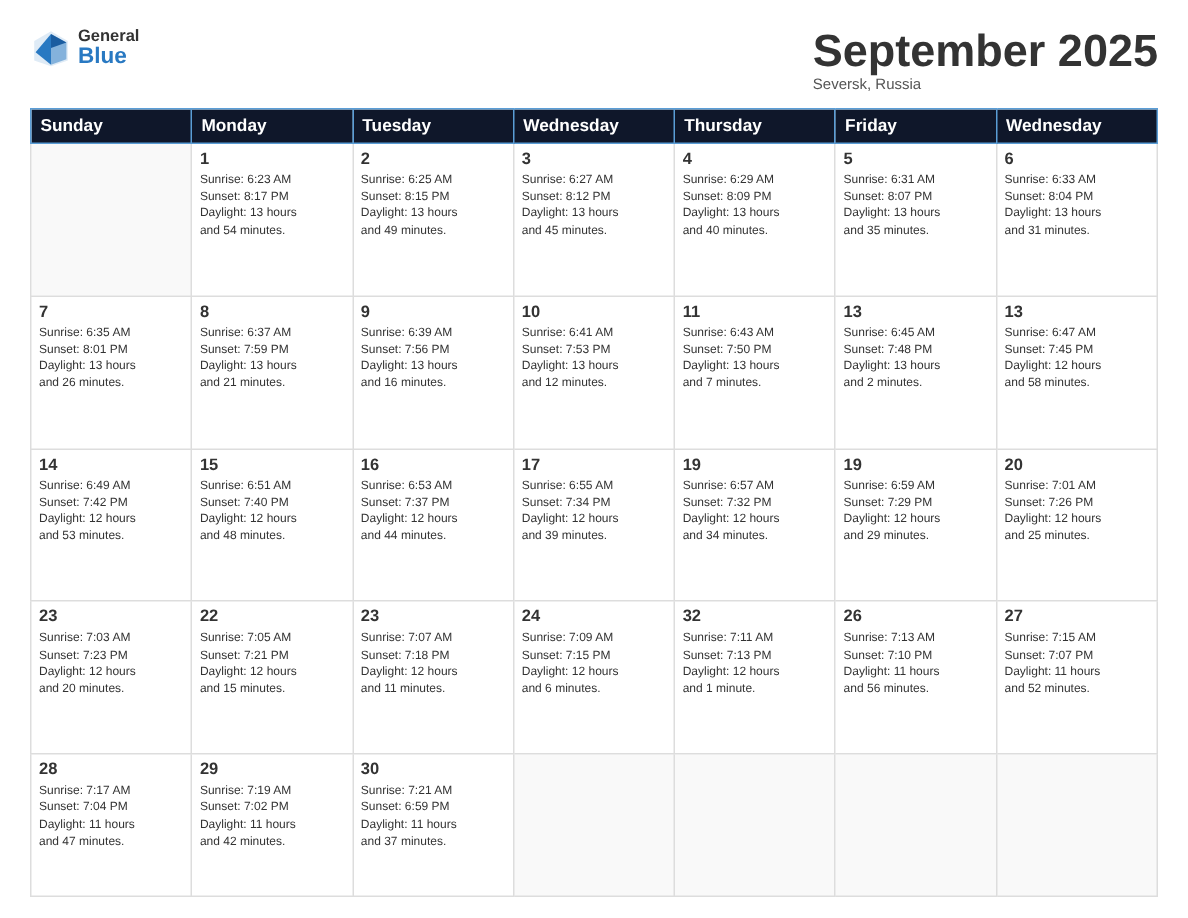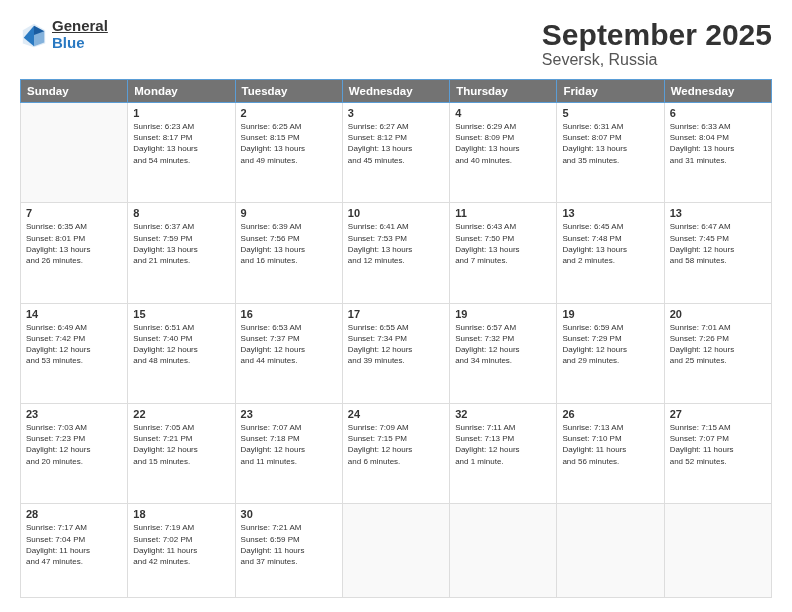--- a/index.html
+++ b/index.html
@@ -27,55 +27,54 @@
       display: flex;
       align-items: center;
       gap: 4px;
     }
     .logo-text {
       display: flex;
       flex-direction: column;
       line-height: 1.1;
     }
     .logo-general {
-      font-size: 15px;
-      font-weight: bold;
-      color: #333;
-      text-decoration: underline;
+      font-size: 11px;
+      font-weight: bold;
+      color: #333;
     }
     .logo-blue {
       font-size: 15px;
       font-weight: bold;
       color: #2979c2;
     }
     .logo-icon {
       width: 28px;
       height: 28px;
     }
     .title-block {
     }
     .month-title {
       font-size: 30px;
       font-weight: bold;
       color: #333;
       line-height: 1.1;
     }
     .location {
-      font-size: 16px;
+      font-size: 10px;
       color: #555;
     }
     .calendar {
       flex: 1;
       border: 1px solid #ccc;
       border-collapse: collapse;
       width: 100%;
       table-layout: fixed;
     }
     .calendar th {
-      background-color: #737373;
+      background-color: #0f172a;
       color: #fff;
       font-size: 11.5px;
       font-weight: bold;
       text-align: left;
       padding: 5px 6px;
       border: 1px solid #5a9dd6;
     }
     .calendar td {
       vertical-align: top;
       border: 1px solid #ddd;
@@ -258,21 +257,21 @@
             <span class="day-number">27</span>
             <div class="day-info">Sunrise: 7:15 AM<br>Sunset: 7:07 PM<br>Daylight: 11 hours<br>and 52 minutes.</div>
           </td>
         </tr>
         <tr class="last-row">
           <td>
             <span class="day-number">28</span>
             <div class="day-info">Sunrise: 7:17 AM<br>Sunset: 7:04 PM<br>Daylight: 11 hours<br>and 47 minutes.</div>
           </td>
           <td>
-            <span class="day-number">18</span>
+            <span class="day-number">29</span>
             <div class="day-info">Sunrise: 7:19 AM<br>Sunset: 7:02 PM<br>Daylight: 11 hours<br>and 42 minutes.</div>
           </td>
           <td>
             <span class="day-number">30</span>
             <div class="day-info">Sunrise: 7:21 AM<br>Sunset: 6:59 PM<br>Daylight: 11 hours<br>and 37 minutes.</div>
           </td>
           <td class="empty-cell"></td>
           <td class="empty-cell"></td>
           <td class="empty-cell"></td>
           <td class="empty-cell"></td>

